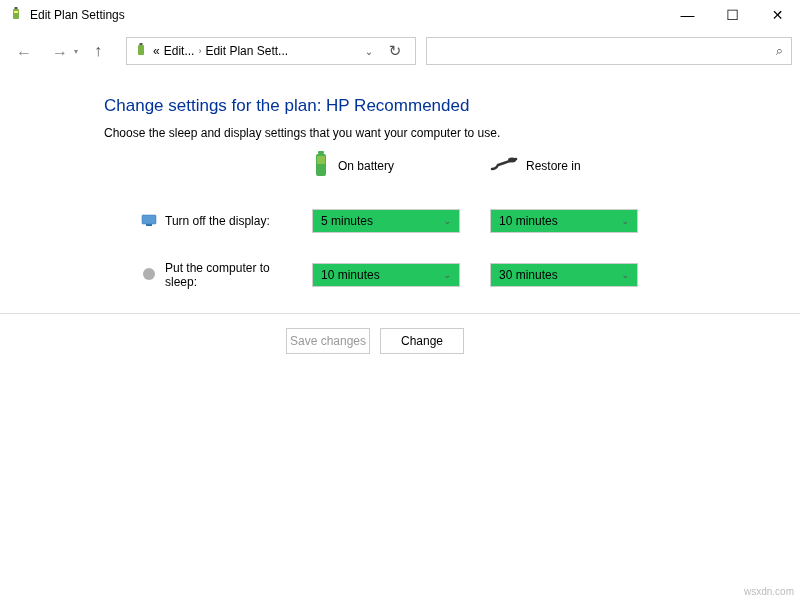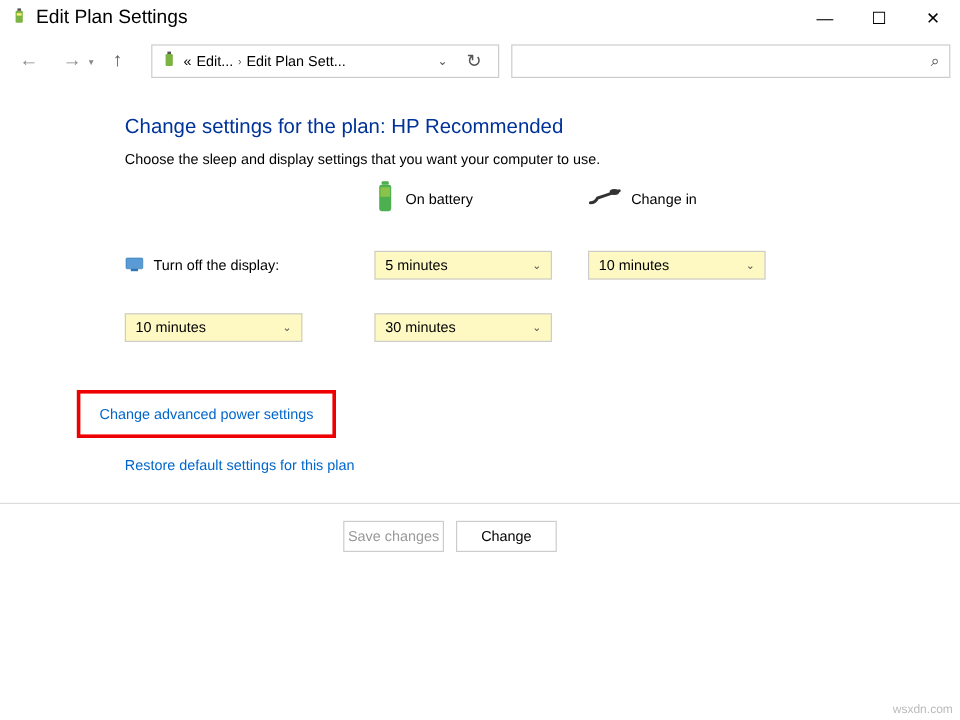--- a/index.html
+++ b/index.html
@@ -1,21 +1,21 @@
 <!DOCTYPE html>
 <html><head>
   <meta charset="utf-8">
   <style>
     * { box-sizing: border-box; margin: 0; padding: 0; font-family: 'Segoe UI', Tahoma, sans-serif; }
     body { width: 800px; height: 600px; background: #fff; font-size: 12px; color: #000; overflow: hidden; position: relative; }
     
     .titlebar { height: 30px; display: flex; align-items: center; justify-content: space-between; padding-left: 8px; }
     .titlebar-left { display: flex; align-items: center; gap: 6px; }
     .title-icon svg { width: 16px; height: 16px; }
-    .title-text { font-size: 16px; }
+    .title-text { font-size: 12px; }
     .window-controls { display: flex; }
     .win-btn { width: 45px; height: 30px; display: flex; align-items: center; justify-content: center; font-size: 14px; cursor: default; }
     
     .nav-row { height: 42px; display: flex; align-items: center; padding: 0 8px; gap: 4px; }
     .nav-arrow { width: 32px; height: 28px; display: flex; align-items: center; justify-content: center; color: #888; font-size: 16px; }
     .nav-arrow.up { color: #555; }
     .nav-chevron { color: #888; font-size: 8px; margin-left: -6px; }
     .addr-bar { flex: 0 0 290px; height: 28px; border: 1px solid #ccc; display: flex; align-items: center; padding: 0 6px; gap: 4px; margin-left: 8px; }
     .addr-icon svg { width: 16px; height: 16px; }
     .breadcrumb { flex: 1; display: flex; align-items: center; gap: 4px; font-size: 12px; white-space: nowrap; overflow: hidden; }
@@ -26,23 +26,23 @@
     .search-icon { margin-left: auto; color: #555; font-size: 13px; }
     
     .content { padding: 24px 0 0 104px; }
     .heading { color: #003399; font-size: 17px; font-weight: 400; margin-bottom: 10px; }
     .subheading { font-size: 12px; color: #000; margin-bottom: 10px; }
     
     .grid { display: grid; grid-template-columns: 180px 150px 150px; align-items: center; row-gap: 18px; column-gap: 12px; gap: 28px; }
     .col-header { display: flex; align-items: center; gap: 8px; font-size: 12px; }
     .battery-icon svg { width: 18px; height: 28px; }
     .plug-icon svg { width: 28px; height: 18px; }
-    .row-label { display: flex; align-items: center; gap: 8px; font-size: 12px; }
+    .row-label { display: flex; align-items: center; gap: 8px; font-size: 12px; margin-left: 37px; }
     .row-icon svg { width: 16px; height: 16px; }
-    .dropdown { width: 148px; height: 24px; border: 1px solid #ccc; display: flex; align-items: center; justify-content: space-between; padding: 0 8px; font-size: 12px; background: #fef9c3; }
+    .dropdown { width: 148px; height: 24px; border: 1px solid #ccc; display: flex; align-items: center; justify-content: space-between; padding: 0 8px; font-size: 12px; background: #22c55e; }
     .dd-chevron { font-size: 9px; color: #555; }
     
     .links { margin-top: 40px; margin-left: -40px; }
     .link-highlight { border: 3px solid #e00; display: inline-block; padding: 10px 16px; margin-bottom: 12px; }
     .link-text { color: #0066cc; font-size: 12px; cursor: pointer; }
     .restore-link { display: block; margin-left: 40px; margin-top: 4px; }
     
     .footer-sep { height: 1px; background: #ddd; margin-top: 24px; width: 100%; }
     .footer { display: flex; justify-content: center; gap: 10px; padding: 14px 50px 0 0; }
     .btn { min-width: 84px; height: 26px; border: 1px solid #ccc; background: #fff; display: flex; align-items: center; justify-content: center; font-size: 12px; }
@@ -113,57 +113,60 @@
       </span>
       <span>On battery</span>
     </div>
     <div class="col-header">
       <span class="plug-icon">
         <svg viewBox="0 0 28 18">
             <path d="M2 14 Q6 14 8 10 L14 8 L20 6 L26 4" stroke="#333" stroke-width="2.5" fill="none" stroke-linecap="round"></path>
             <ellipse cx="22" cy="5" rx="4" ry="2.5" fill="#333"></ellipse>
           </svg>
       </span>
-      <span>Change in</span>
+      <span>Restore in</span>
     </div>
 
     <div class="row-label">
       <span class="row-icon">
         <svg viewBox="0 0 16 16">
             <rect x="1" y="3" width="14" height="9" rx="1" fill="#5b9bd5" stroke="#2e75b6" stroke-width="0.5"></rect>
             <rect x="5" y="12" width="6" height="2" fill="#2e75b6"></rect>
           </svg>
       </span>
       <span>Turn off the display:</span>
     </div>
     <div class="dropdown">
       <span>5 minutes</span>
       <span class="dd-chevron">⌄</span>
     </div>
     <div class="dropdown">
       <span>10 minutes</span>
       <span class="dd-chevron">⌄</span>
     </div>
 
+    <div class="row-label">
+      <span class="row-icon">
+        <svg viewBox="0 0 16 16">
+            <circle cx="8" cy="8" r="6" fill="#b0b0b0"></circle>
+            <path d="M8 3 A5 5 0 0 0 8 13 A3.5 3.5 0 0 1 8 3" fill="#707070"></path>
+          </svg>
+      </span>
+      <span>Put the computer to sleep:</span>
+    </div>
     <div class="dropdown">
       <span>10 minutes</span>
       <span class="dd-chevron">⌄</span>
     </div>
     <div class="dropdown">
       <span>30 minutes</span>
       <span class="dd-chevron">⌄</span>
     </div>
   </div>
 
-  <div class="links">
-    <div class="link-highlight">
-      <span class="link-text">Change advanced power settings</span>
-    </div>
-    <span class="link-text restore-link">Restore default settings for this plan</span>
-  </div>
 </div>
 
 <div class="footer-sep"></div>
 <div class="footer">
   <div class="btn disabled">Save changes</div>
   <div class="btn">Change</div>
 </div>
 
 <div class="watermark">wsxdn.com</div>
 

